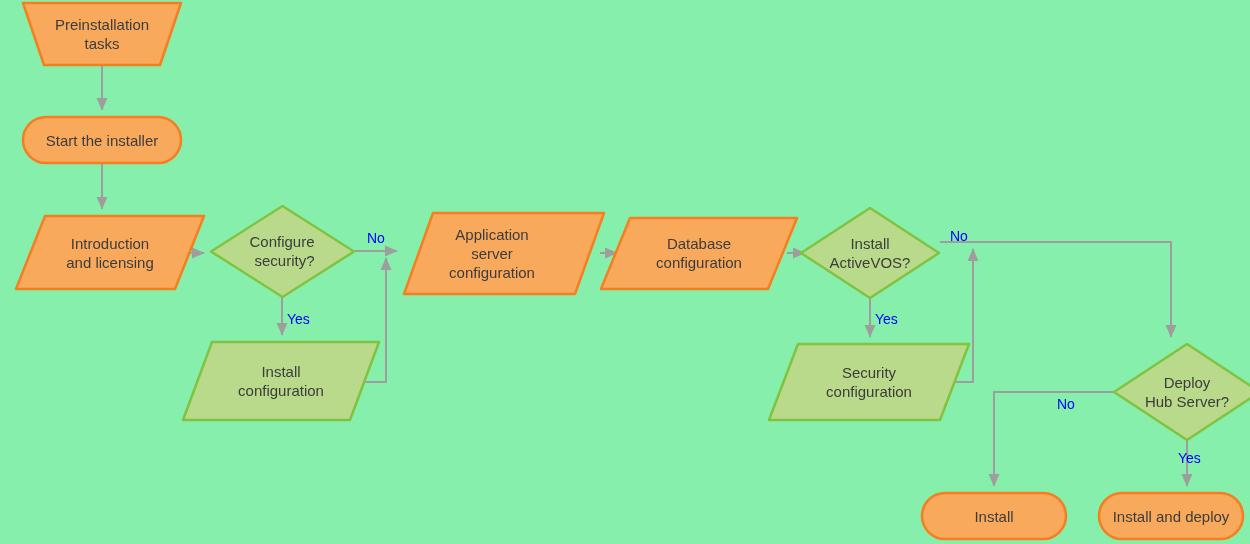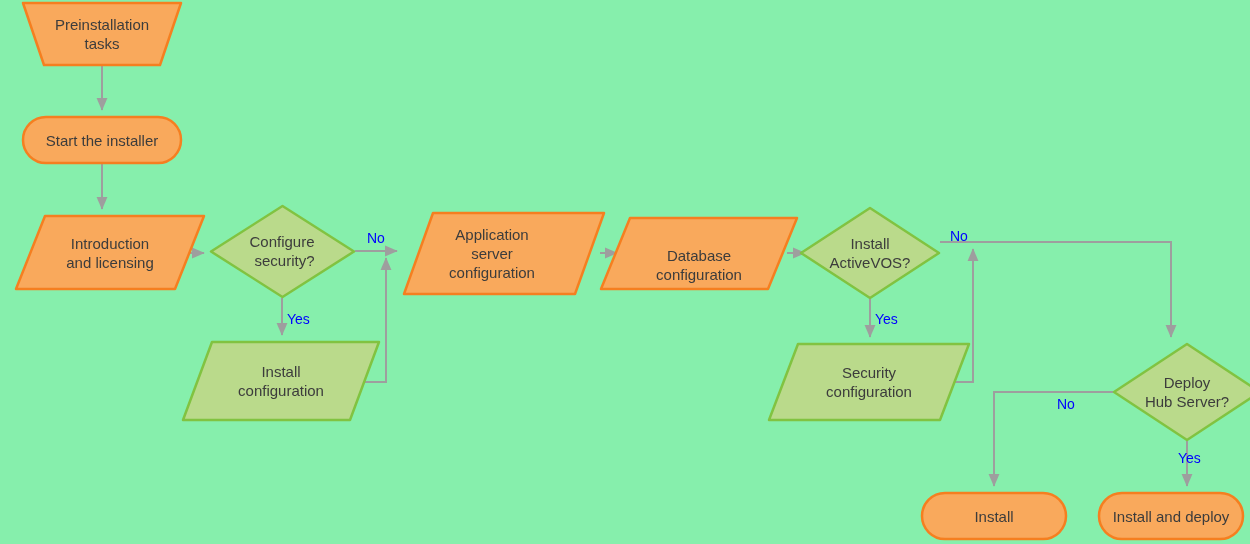--- a/index.html
+++ b/index.html
@@ -92,21 +92,21 @@
       <div class="node-label" style="left: -8px; top: 108px; width: 220px; height: 64px; color: rgb(60, 60, 60);">Start the installer</div>
       <div class="node-label" style="left: 0px; top: 221px; width: 220px; height: 64px; color: rgb(60, 60, 60);">Introduction
 and licensing</div>
       <div class="node-label" style="left: 172px; top: 219px; width: 220px; height: 64px; color: rgb(60, 60, 60); text-align: right;">Configure
 security?</div>
       <div class="node-label" style="left: 171px; top: 349px; width: 220px; height: 64px; color: rgb(60, 60, 60);">Install
 configuration</div>
       <div class="node-label" style="left: 382px; top: 221px; width: 220px; height: 64px; color: rgb(60, 60, 60);">Application
 server
 configuration</div>
-      <div class="node-label" style="left: 589px; top: 233px; width: 220px; height: 64px; color: rgb(60, 60, 60);">Database
+      <div class="node-label" style="left: 589px; top: 221px; width: 220px; height: 64px; color: rgb(60, 60, 60);">Database
 configuration</div>
       <div class="node-label" style="left: 760px; top: 221px; width: 220px; height: 64px; color: rgb(60, 60, 60);">Install
 ActiveVOS?</div>
       <div class="node-label" style="left: 759px; top: 350px; width: 220px; height: 64px; color: rgb(60, 60, 60);">Security
 configuration</div>
       <div class="node-label" style="left: 1077px; top: 360px; width: 220px; height: 64px; color: rgb(60, 60, 60);">Deploy
 Hub Server?</div>
       <div class="node-label" style="left: 884px; top: 484px; width: 220px; height: 64px; color: rgb(60, 60, 60);">Install</div>
       <div class="node-label" style="left: 1061px; top: 484px; width: 220px; height: 64px; color: rgb(60, 60, 60);">Install and deploy</div>
     </div>

